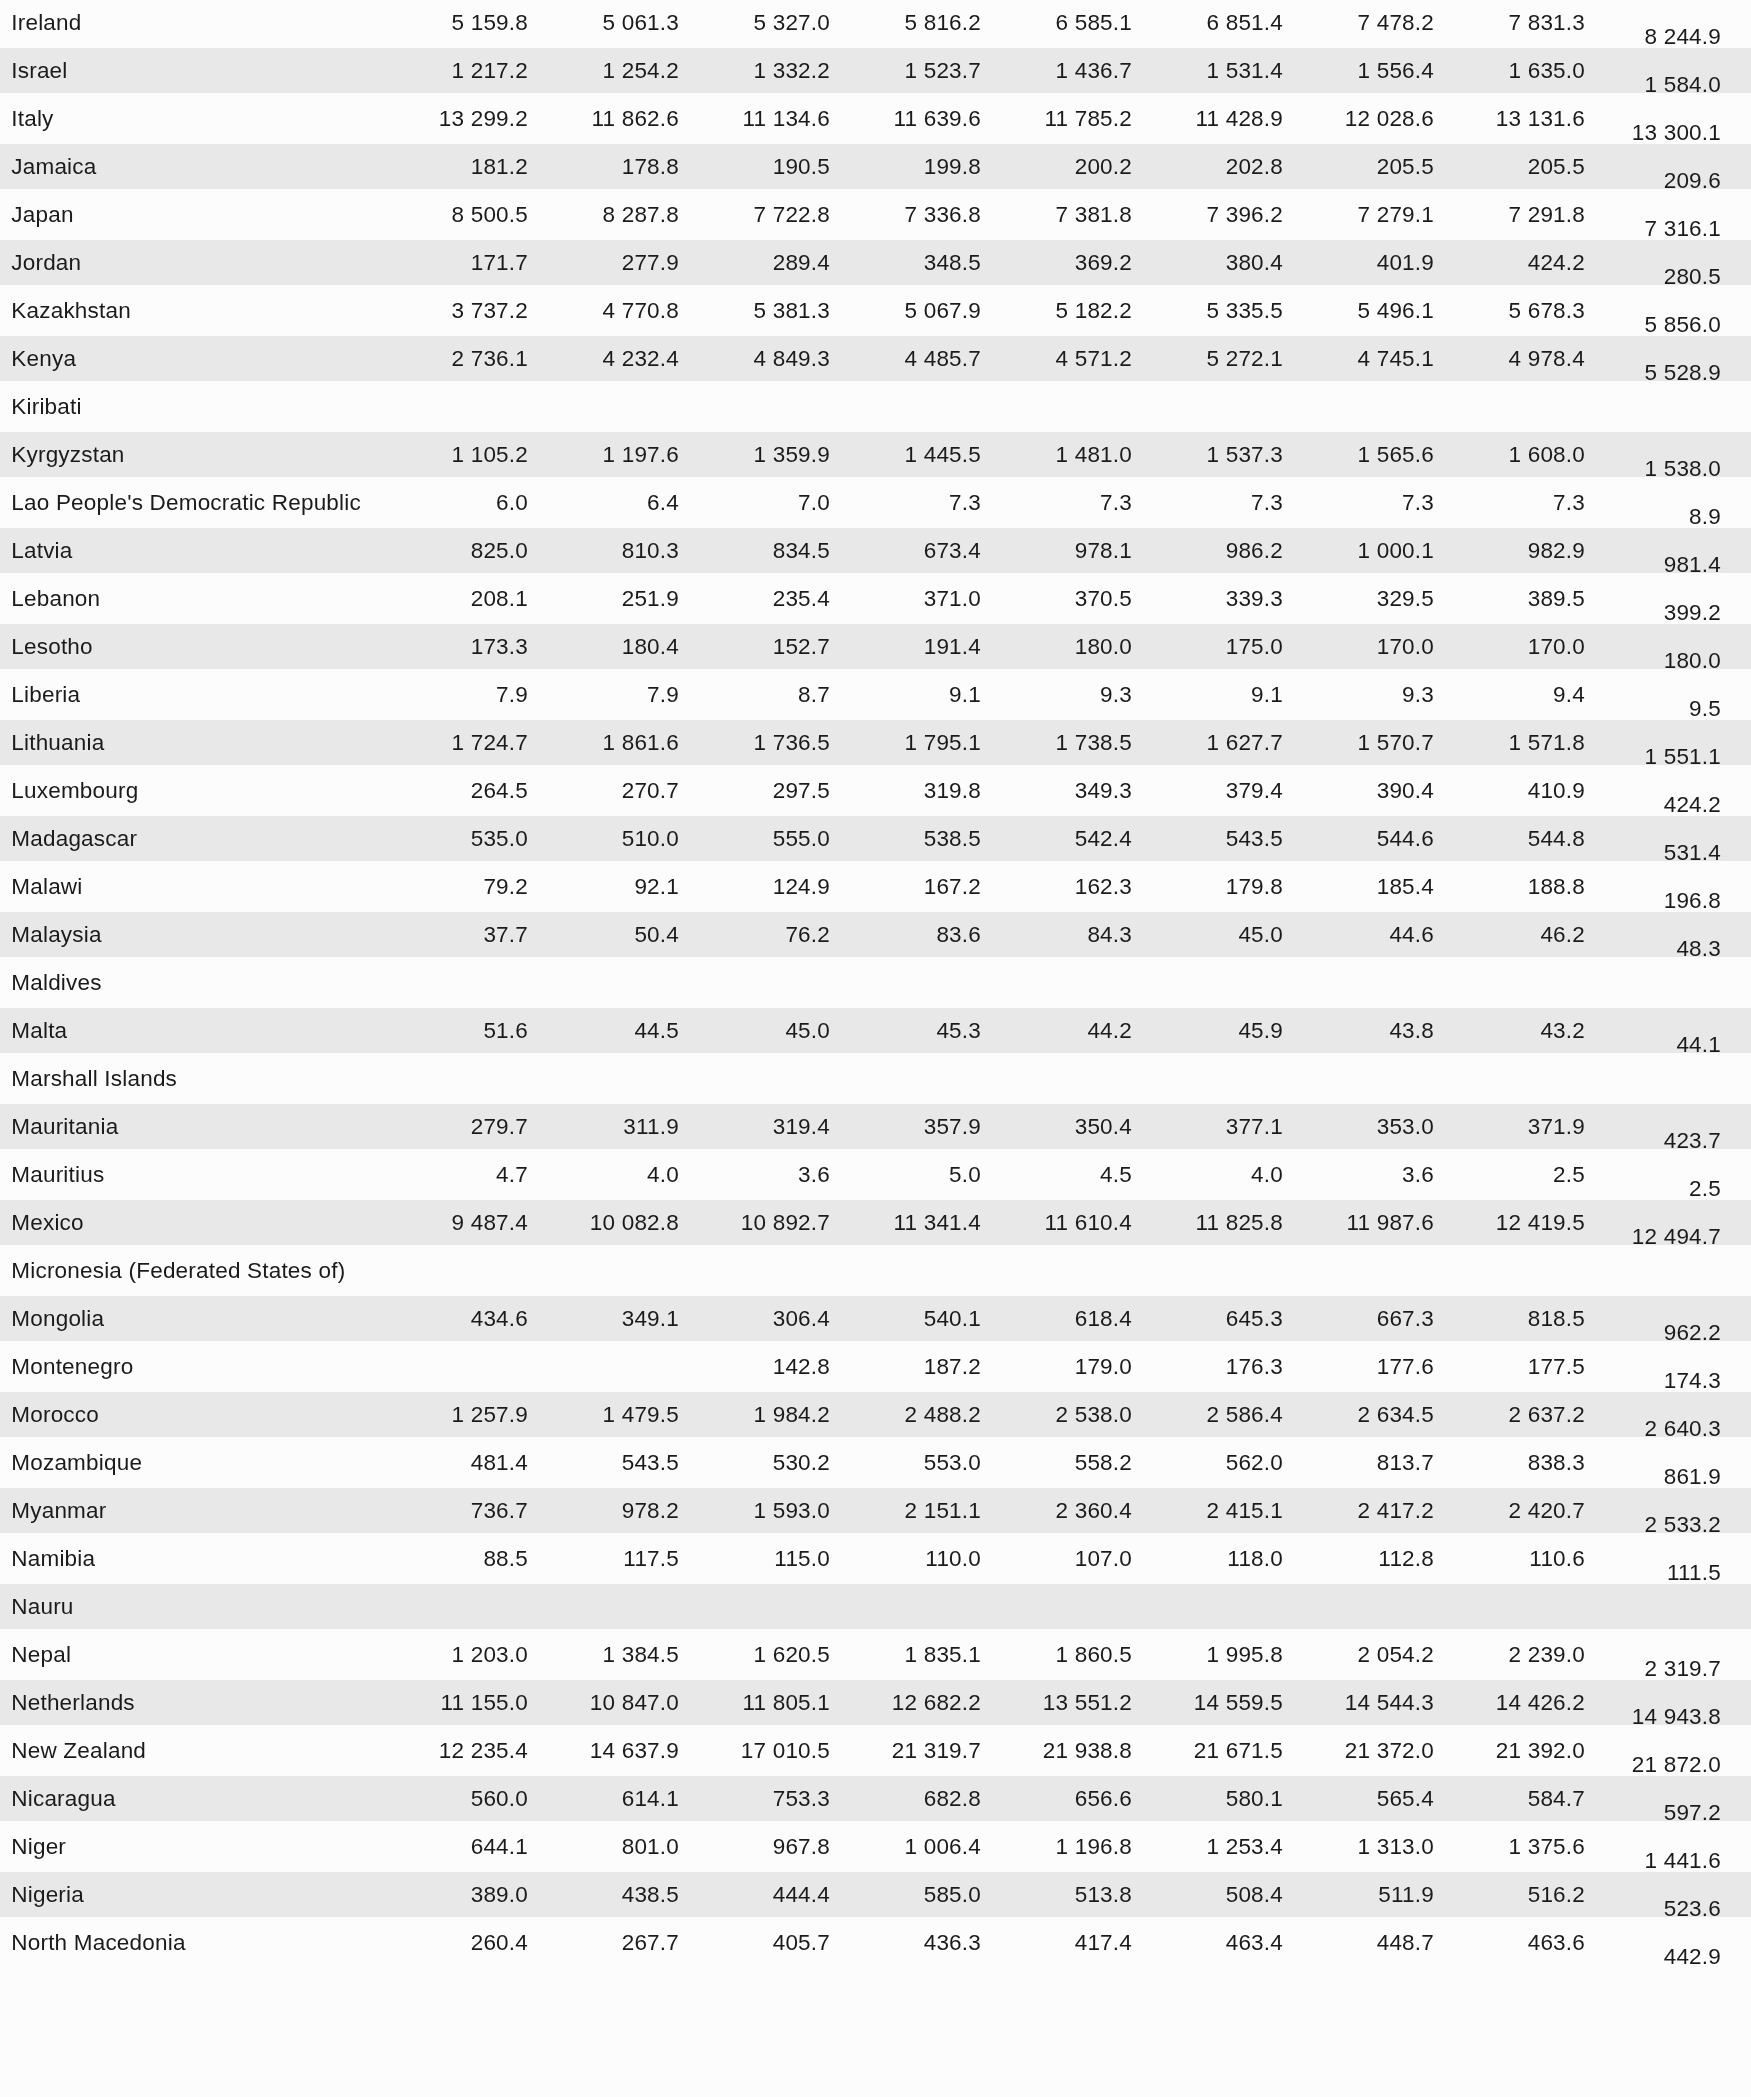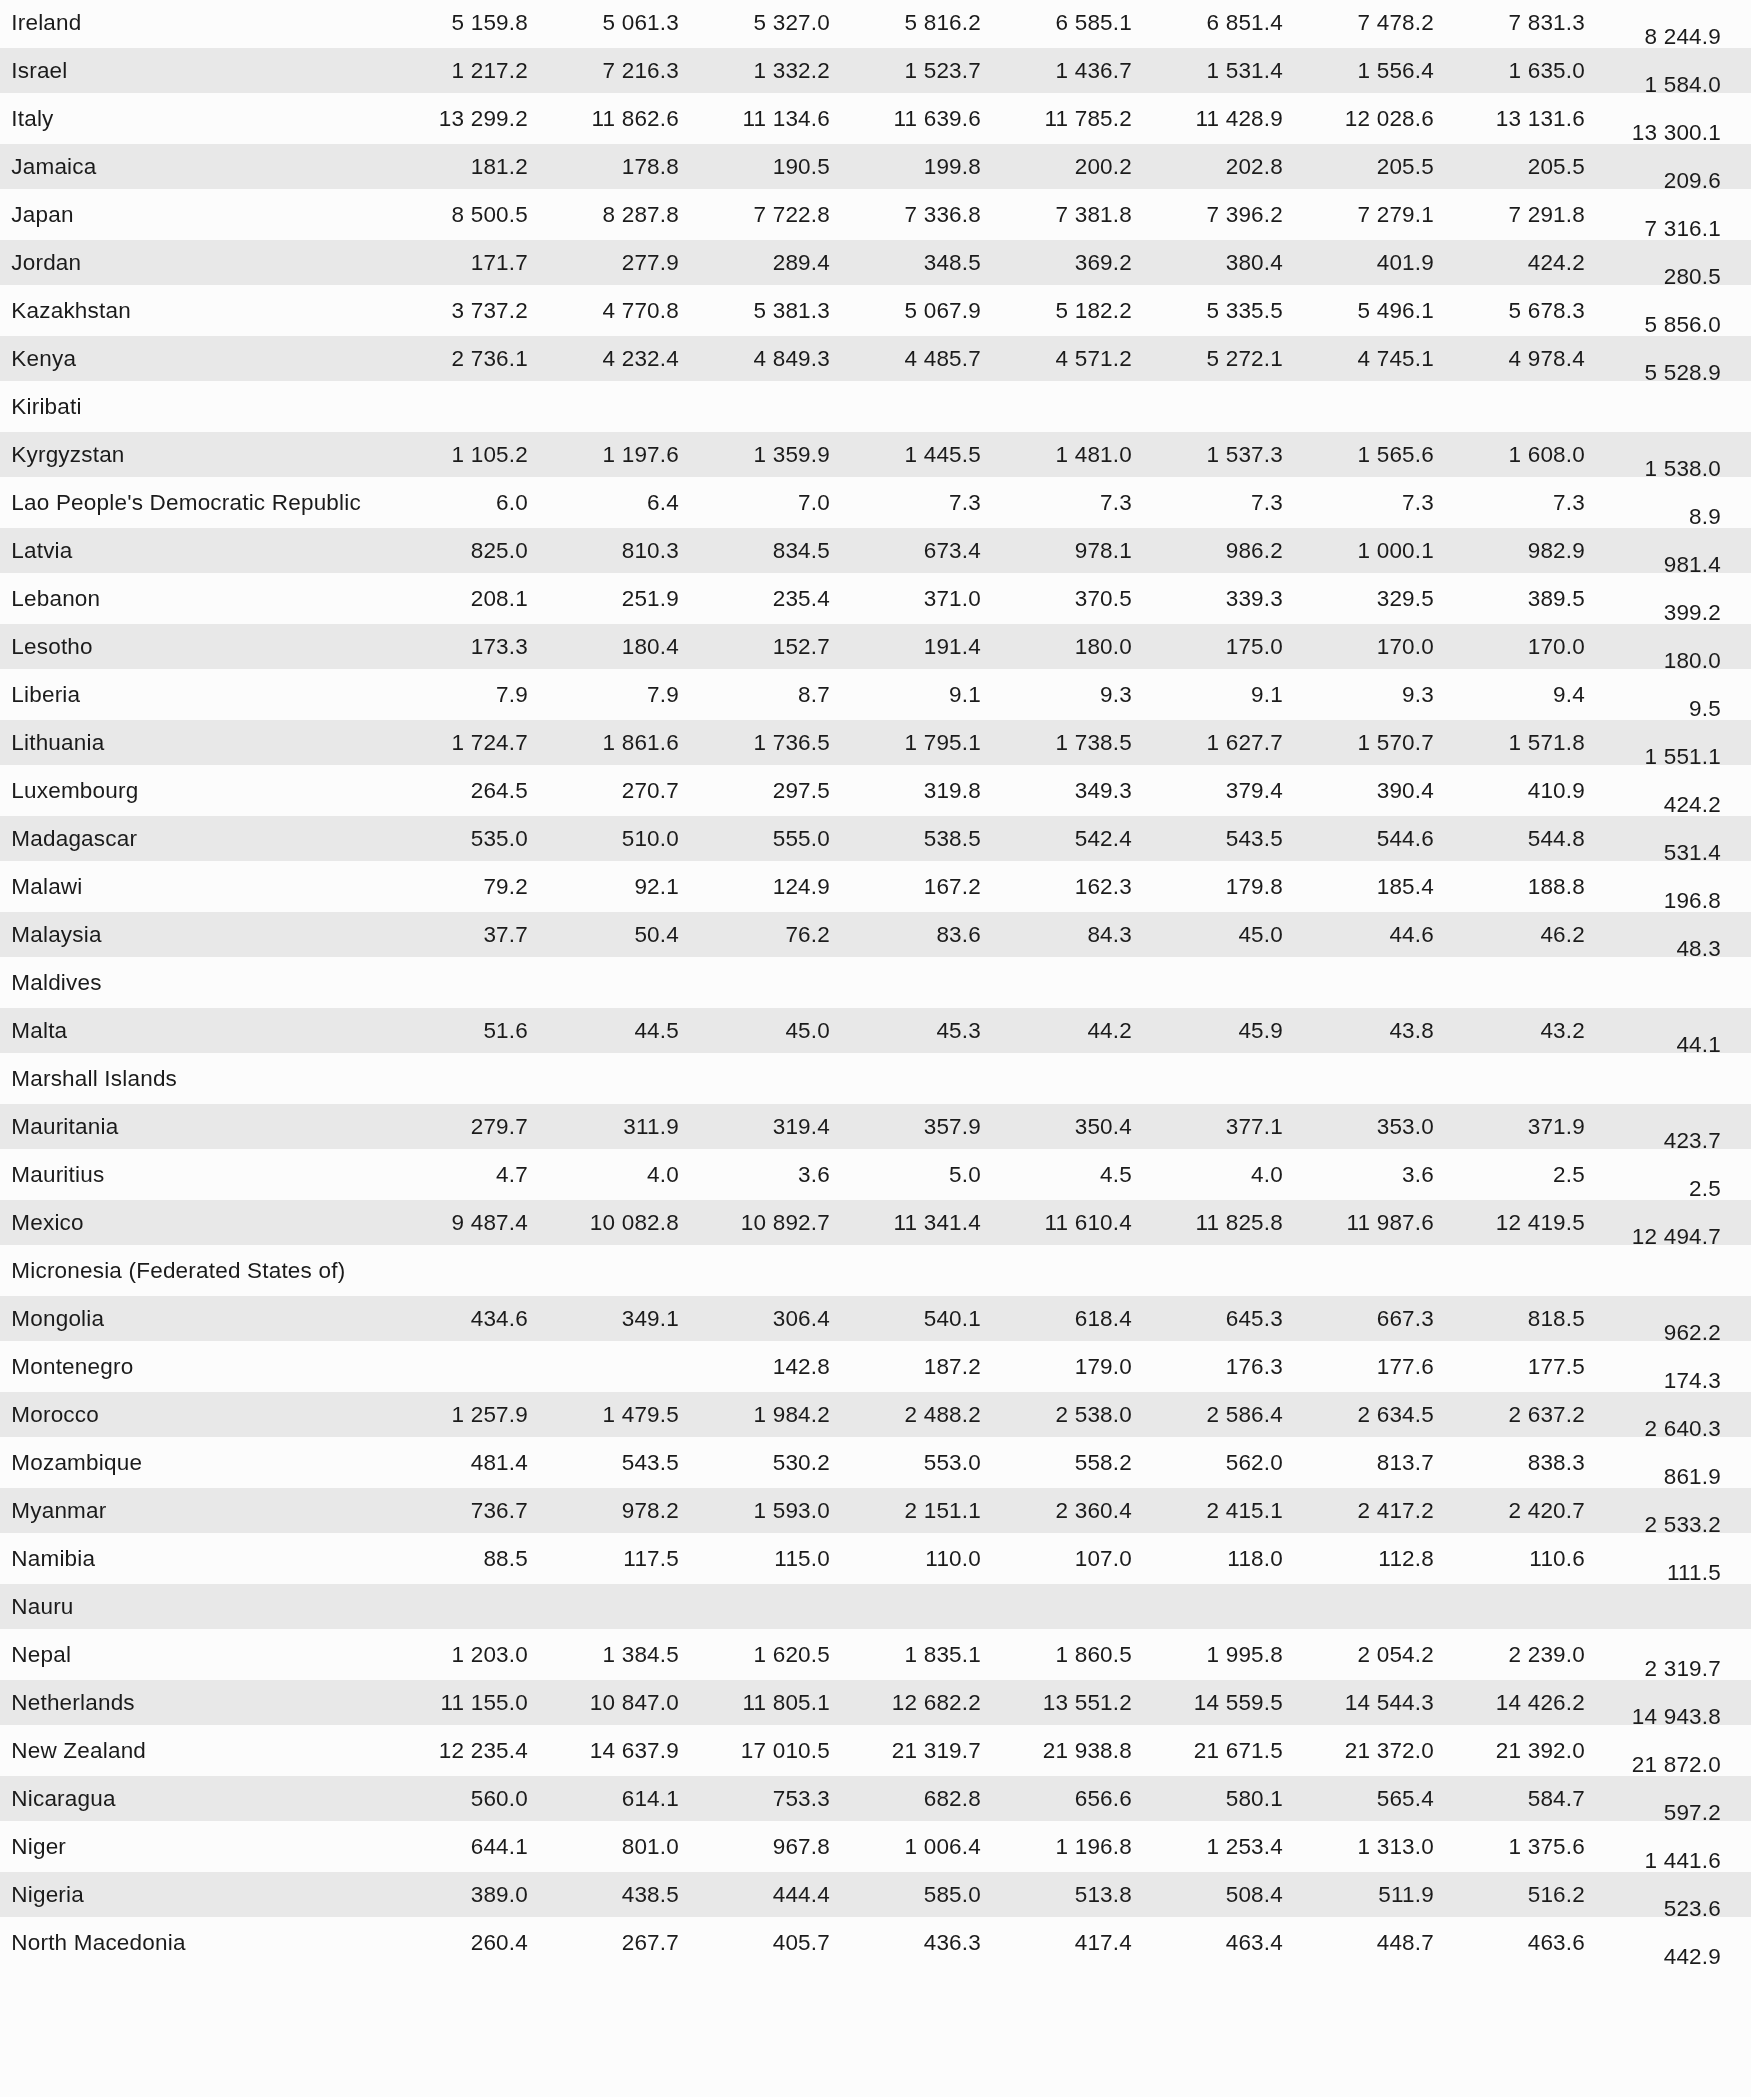--- a/index.html
+++ b/index.html
@@ -58,21 +58,21 @@
       <div class="cell-value">5 816.2</div>
       <div class="cell-value">6 585.1</div>
       <div class="cell-value">6 851.4</div>
       <div class="cell-value">7 478.2</div>
       <div class="cell-value">7 831.3</div>
       <div class="cell-value">8 244.9</div>
     </div>
     <div class="row">
       <div class="cell-name">Israel</div>
       <div class="cell-value">1 217.2</div>
-      <div class="cell-value">7 216.3</div>
+      <div class="cell-value">1 254.2</div>
       <div class="cell-value">1 332.2</div>
       <div class="cell-value">1 523.7</div>
       <div class="cell-value">1 436.7</div>
       <div class="cell-value">1 531.4</div>
       <div class="cell-value">1 556.4</div>
       <div class="cell-value">1 635.0</div>
       <div class="cell-value">1 584.0</div>
     </div>
     <div class="row">
       <div class="cell-name">Italy</div>

